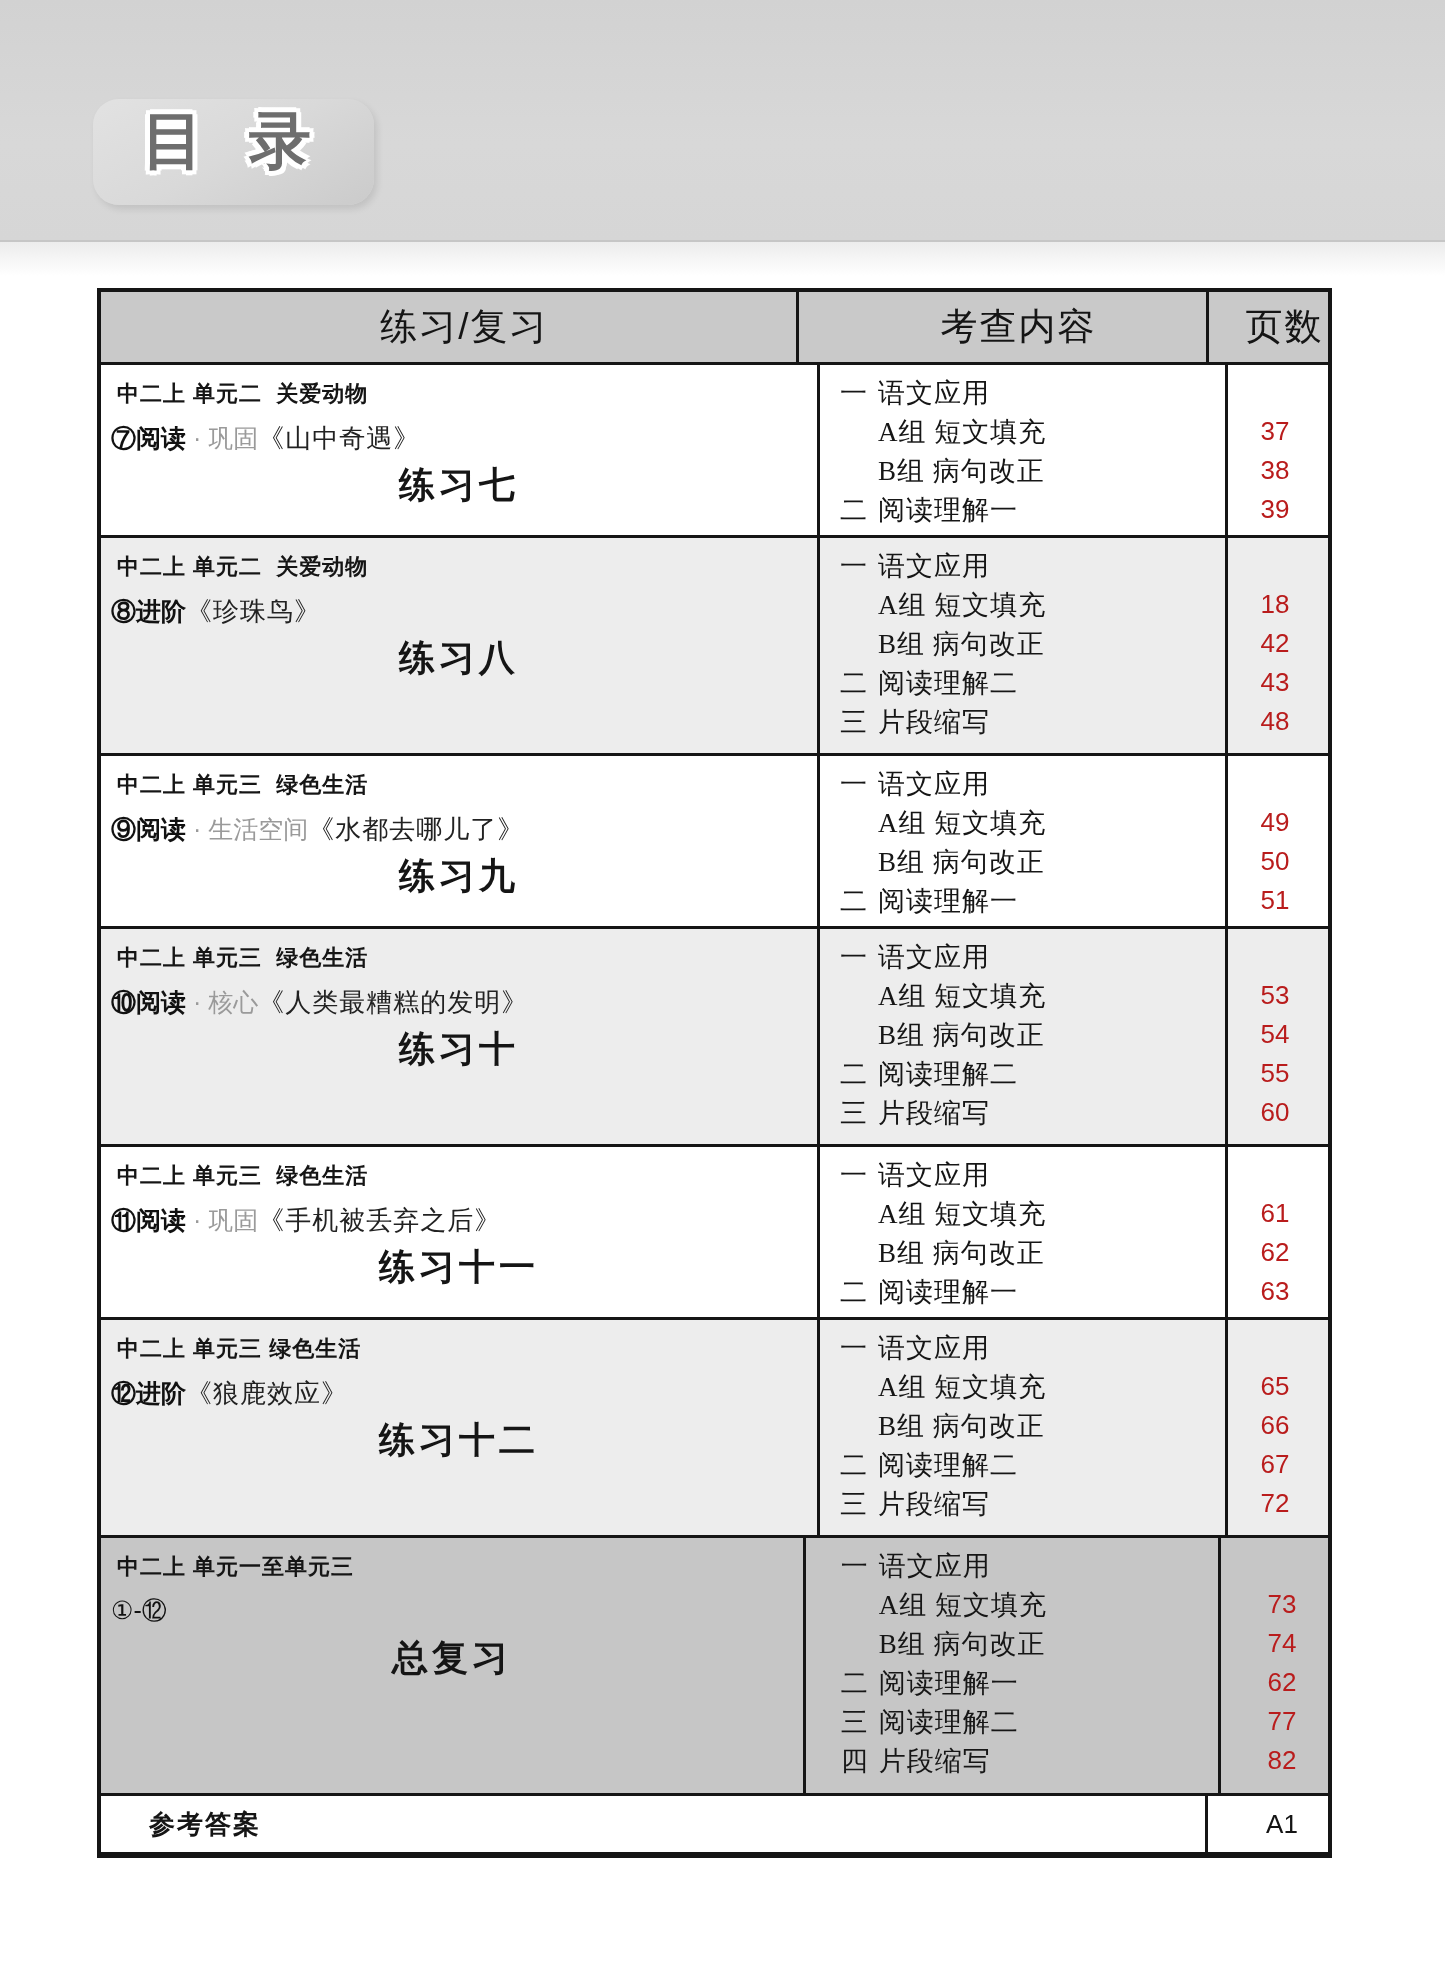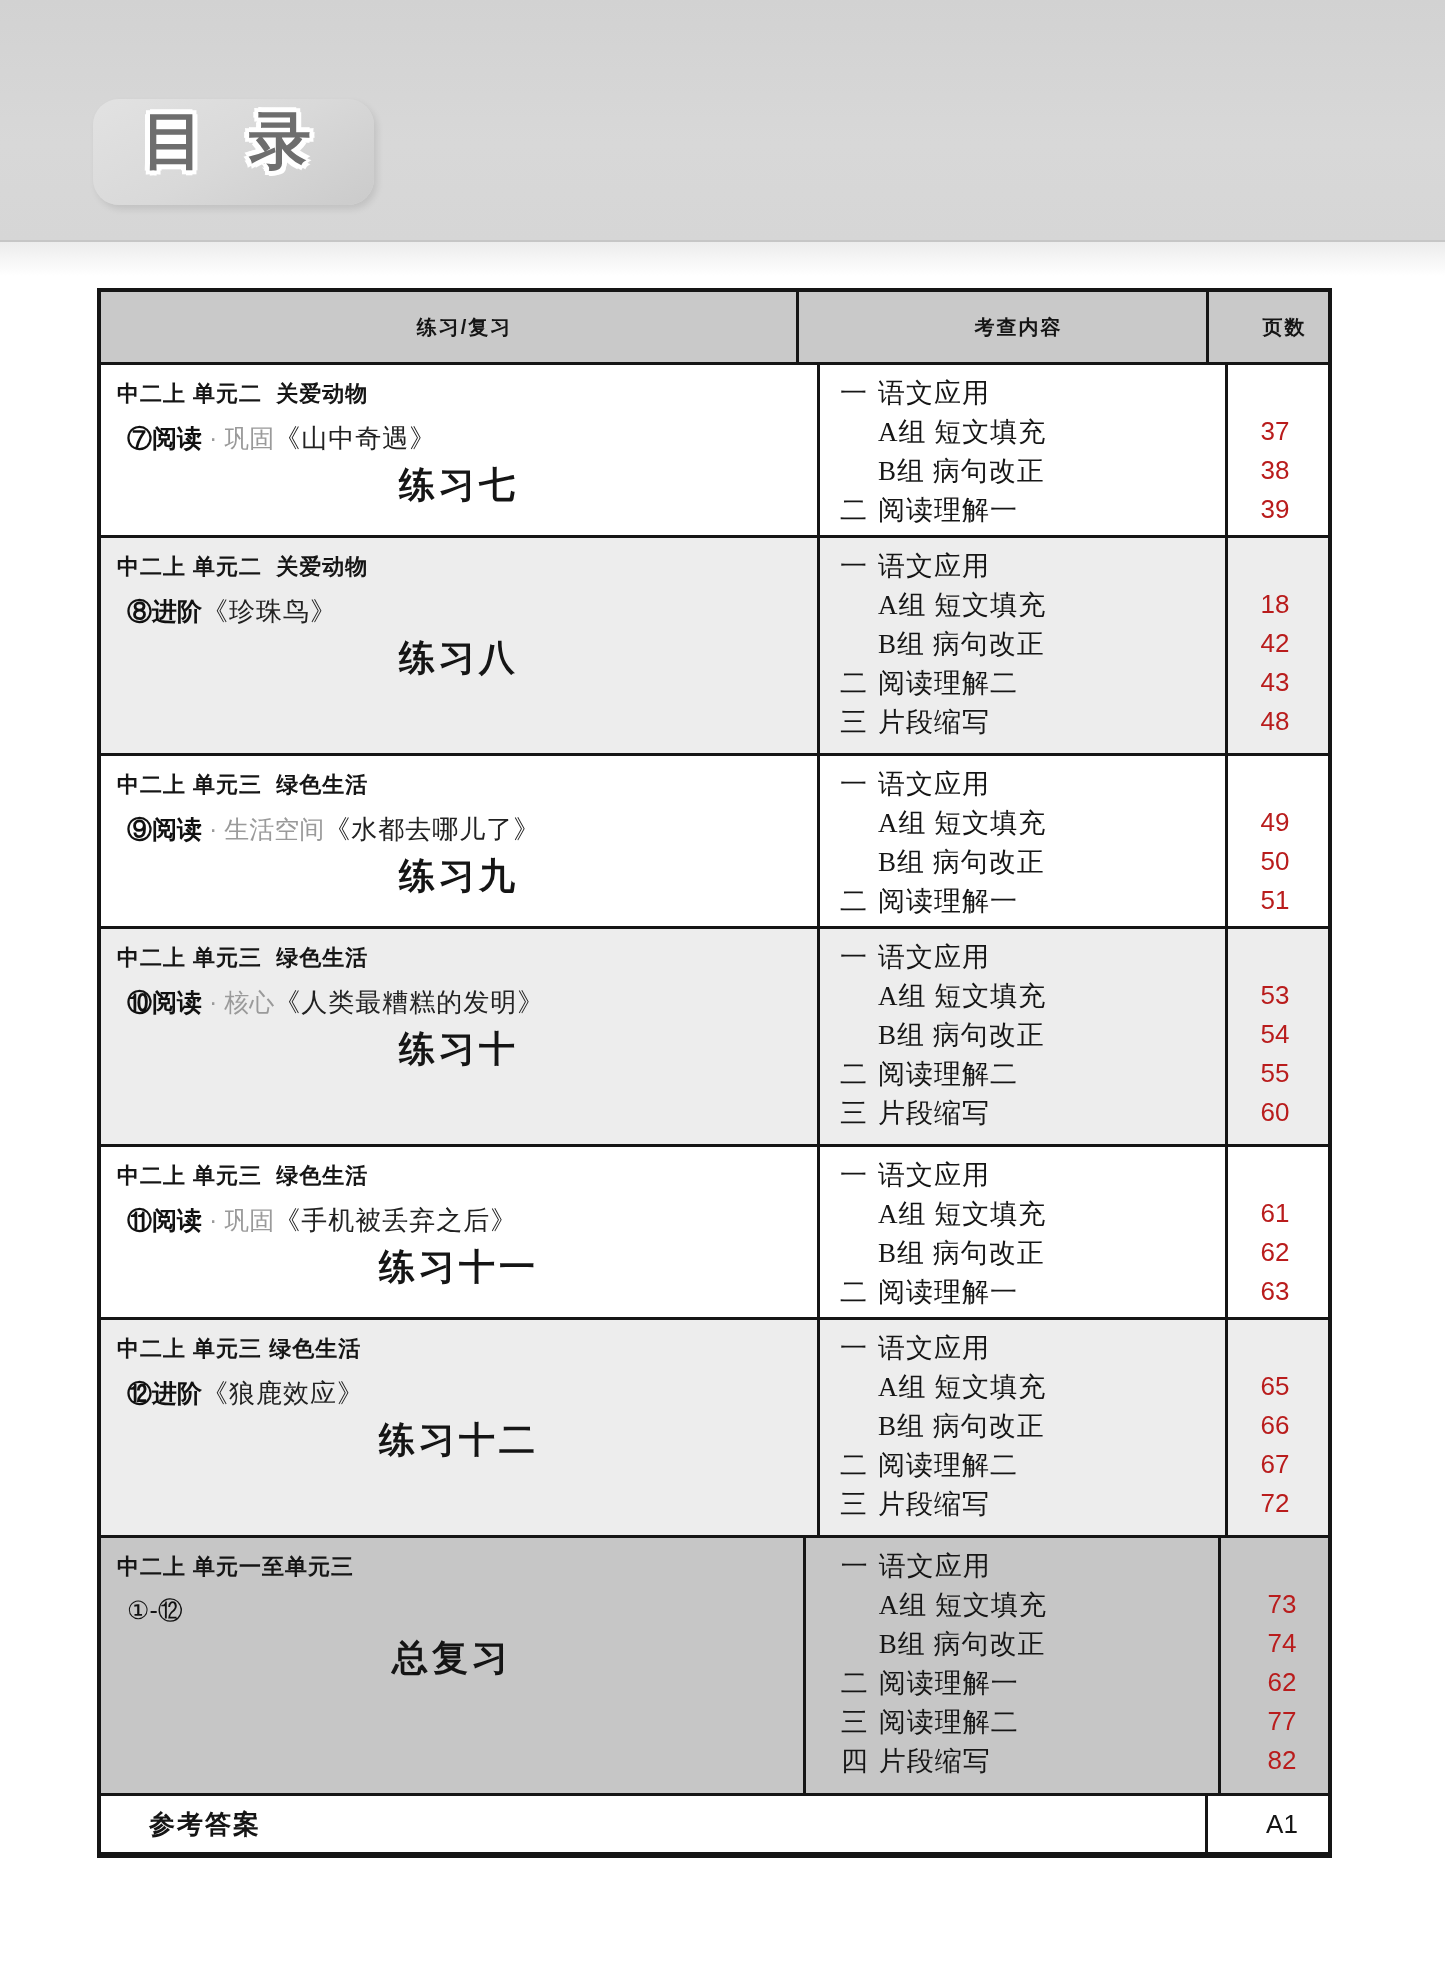--- a/index.html
+++ b/index.html
@@ -66,22 +66,22 @@
   }
   .thead {
     display: flex;
     height: 70px;
     background: var(--header_bg, #c9c9c9);
   }
   .thead .hc {
     display: flex;
     align-items: center;
     justify-content: center;
-    font-size: 20px;
-    font-weight: 700;
+    font-size: 37px;
+    font-weight: 400;
     letter-spacing: 2px;
     margin-left: 32px;
   }
   .row {
     display: flex;
     border-top: 3px solid var(--border, #151515);
   }
   .row--white { background: var(--row_white, #ffffff); }
   .row--light { background: var(--row_light, #ededed); }
   .row--dark  { background: var(--row_dark, #c6c6c6); gap: 15px; }
@@ -92,21 +92,21 @@
   .hc.c1, .hc.c2, .hc.c3 { padding-top: 0; }
 
   .unit-line {
     padding: 14px 0 0 16px;
     font-size: 22px;
     font-weight: bold;
     letter-spacing: 1px;
     white-space: pre-wrap;
   }
   .ex-line {
-    padding: 12px 0 0 26px;
+    padding: 12px 0 0 10px;
     font-size: 25px;
     white-space: pre;
   }
   .ex-badge { font-weight: bold; color: #111; }
   .ex-badge--plain { font-weight: normal; }
   .ex-sep, .ex-category { color: var(--category_gray, #9a9a9a); }
   .ex-book {
     font-family: "Liberation Serif", serif;
     font-size: 26px;
     color: #222;

